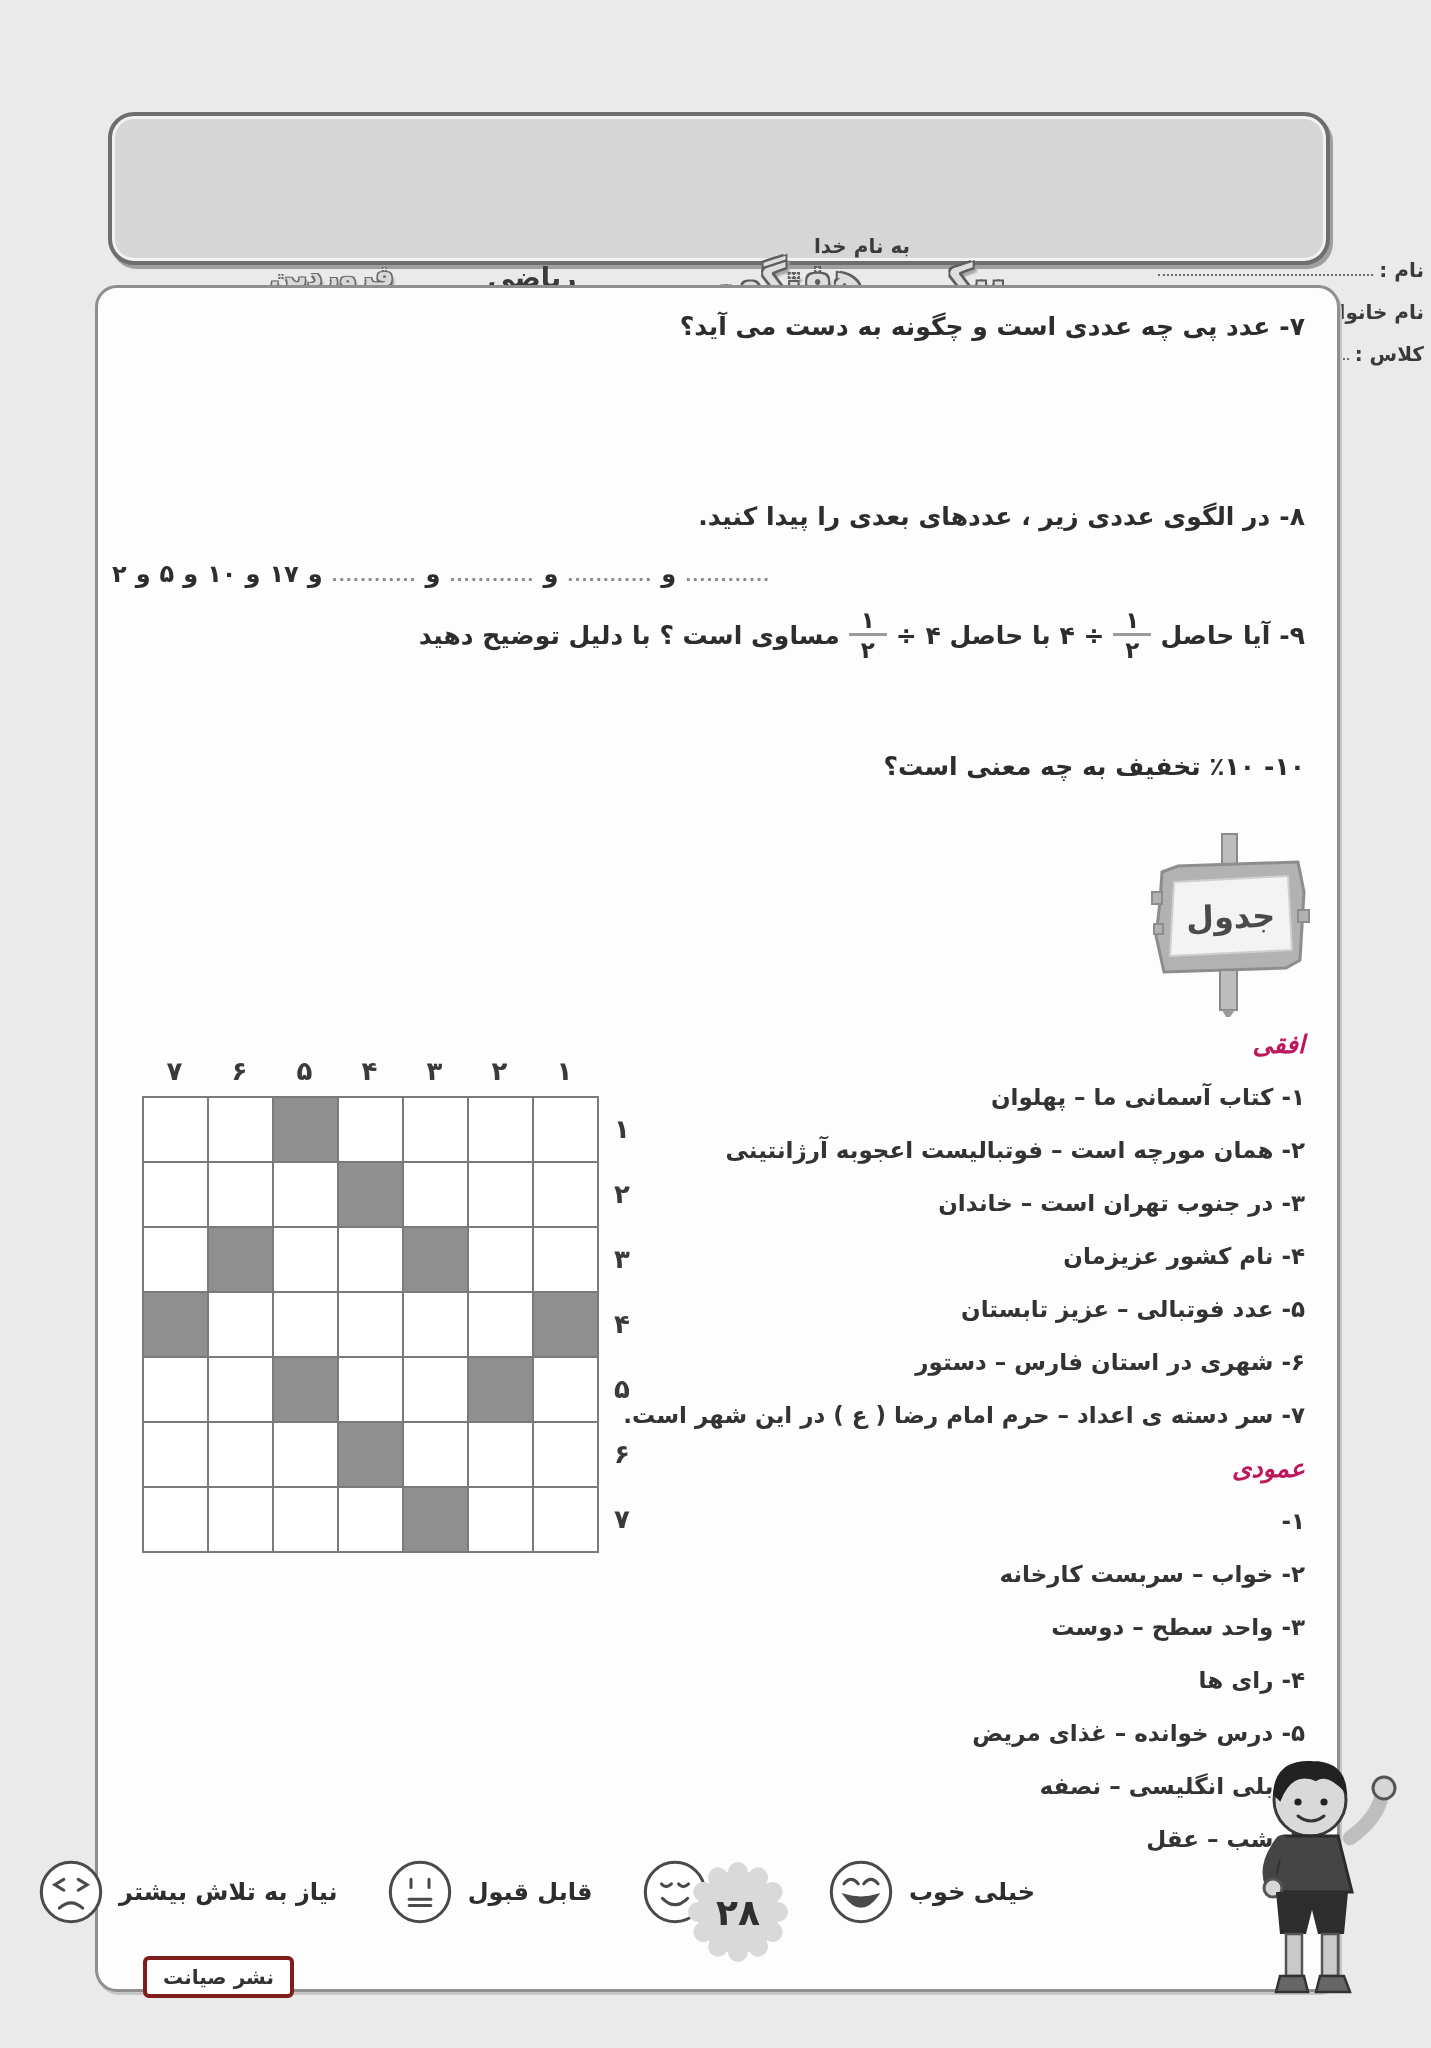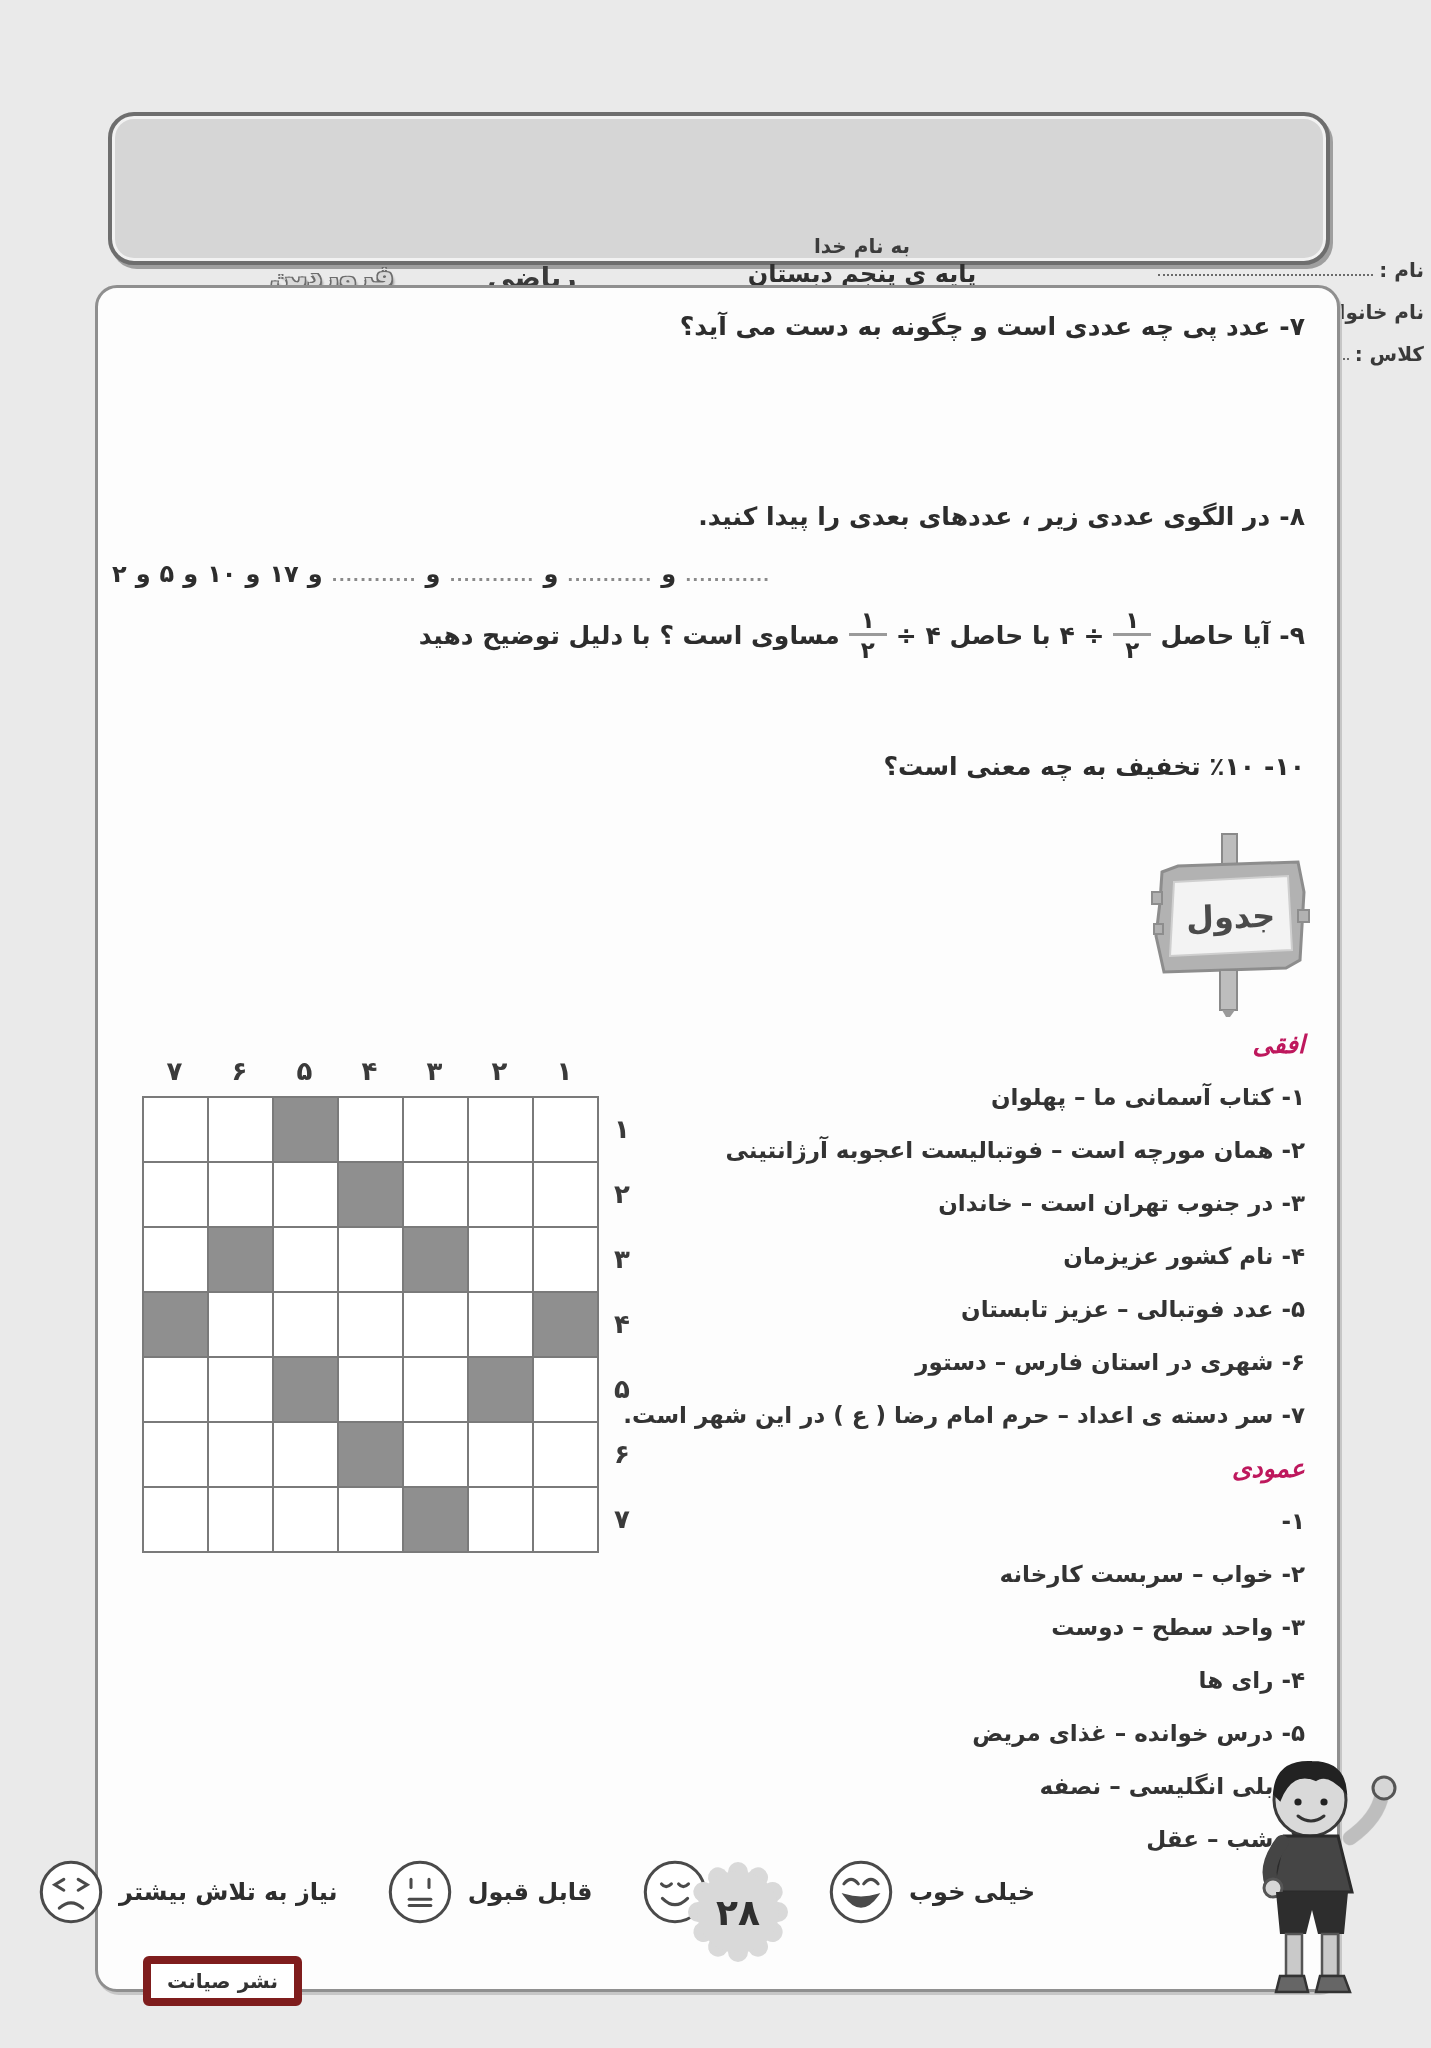--- a/index.html
+++ b/index.html
@@ -72,21 +72,21 @@
     display:flex; align-items:center; gap:46px; }
   .rating-item { display:flex; align-items:center; gap:12px; }
   .rating-label { font-size:24px; font-weight:bold; color:#2e2e2e; white-space:nowrap; }
   .face { width:72px; height:72px; }
   .face .st { fill:none; stroke:#4a4a4a; stroke-width:3.4; stroke-linecap:round; }
   .face .fill { fill:#4a4a4a; stroke:#4a4a4a; stroke-width:2; }
   .face circle.head { fill:#ffffff; stroke:#4a4a4a; stroke-width:3.4; }
 
   
   #page-badge { position:absolute; left:688px; top:1862px; width:100px; height:100px; }
-  #publisher-box { position:absolute; left:143px; top:1956px; background:#fff; border:8px solid #7f1d1d;
+  #publisher-box { position:absolute; left:143px; top:1956px; background:#fff; border:4px solid #7f1d1d;
     border-radius:6px; padding:5px 16px; font-size:20px; font-weight:bold; color:#333; direction:rtl; }
   #boy-wrap { position:absolute; left:1232px; top:1742px; width:170px; height:268px; }
 </style>
 </head>
 <body>
 
 <div id="page">
 
   <div id="header-box">
     <div id="student-fields" class="hdr-abs">
@@ -99,20 +99,21 @@
         <span class="field-dots"></span>
       </div>
       <div class="field-row">
         <span class="field-label">کلاس :</span>
         <span class="field-dots"></span>
       </div>
     </div>
 
     <div id="header-center" class="hdr-abs">
       <div id="bismillah">به نام خدا</div>
+      <div id="main-title">پیکـــــ هفتگی</div>
       <div id="grade-line">پایه ی پنجم دبستان</div>
     </div>
 
     <div id="subject-block" class="hdr-abs">
       <div id="subject-name">ریاضی</div>
       <div id="subject-pages">«صفحه ١٦ تا ١١٦»</div>
     </div>
 
     <div id="month-block" class="hdr-abs">
       <div>فروردین</div>

